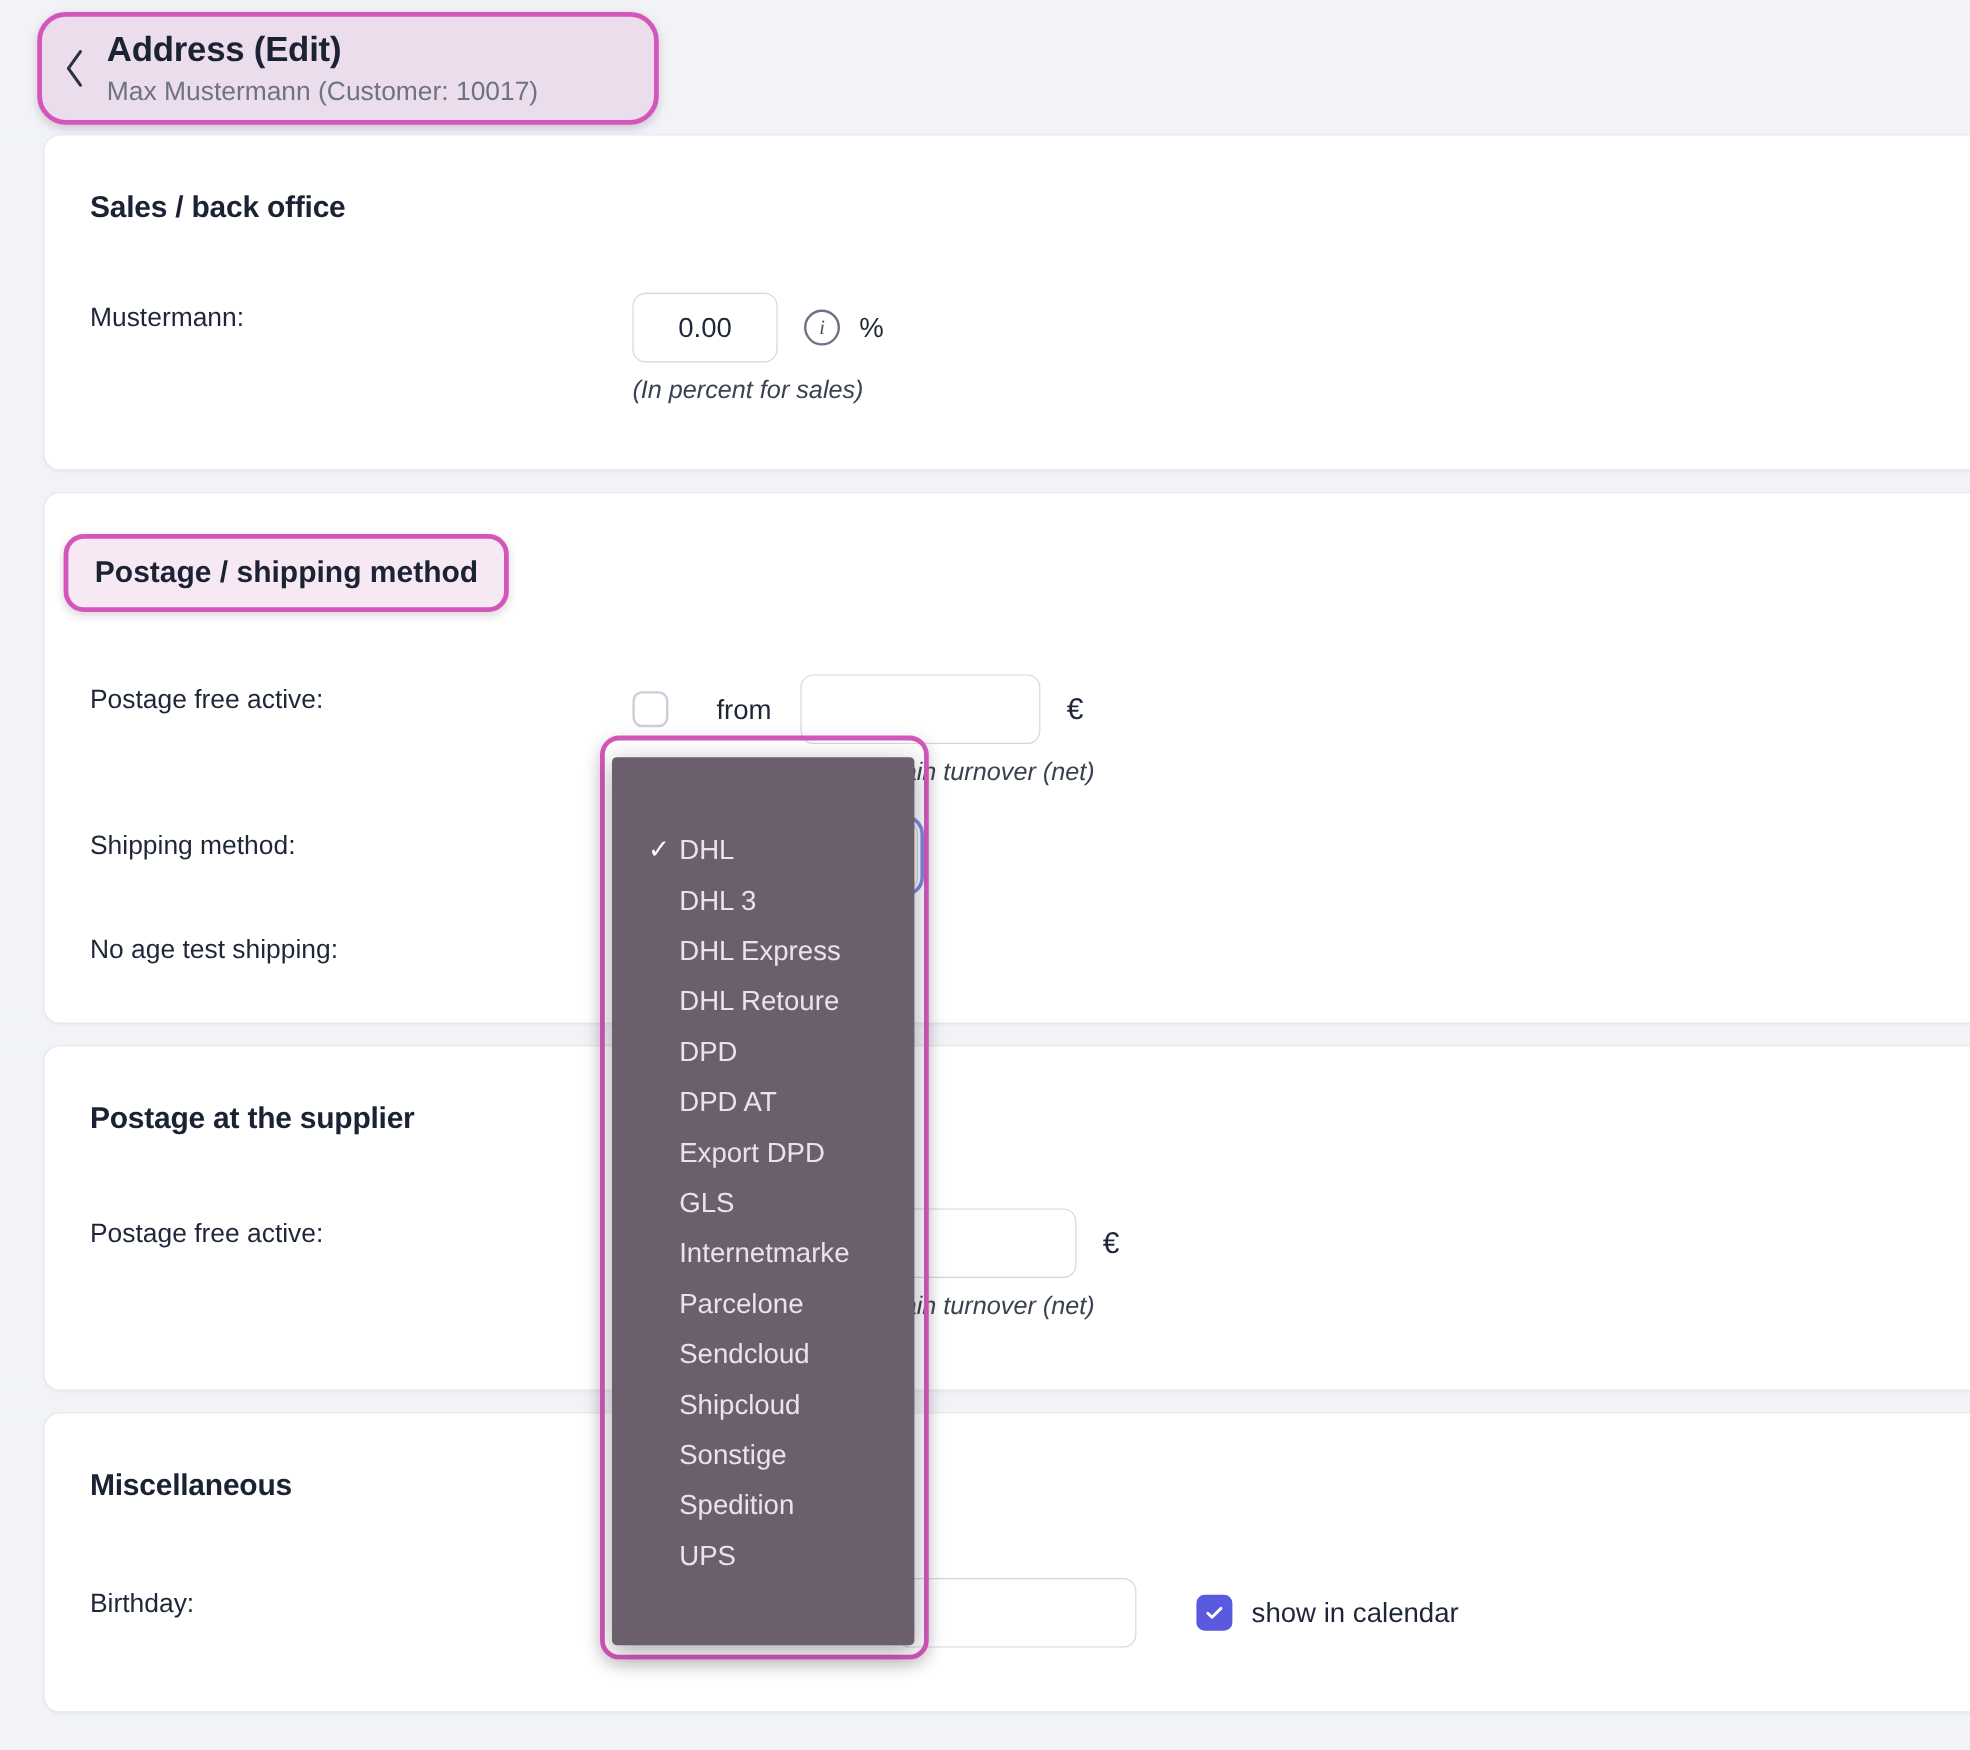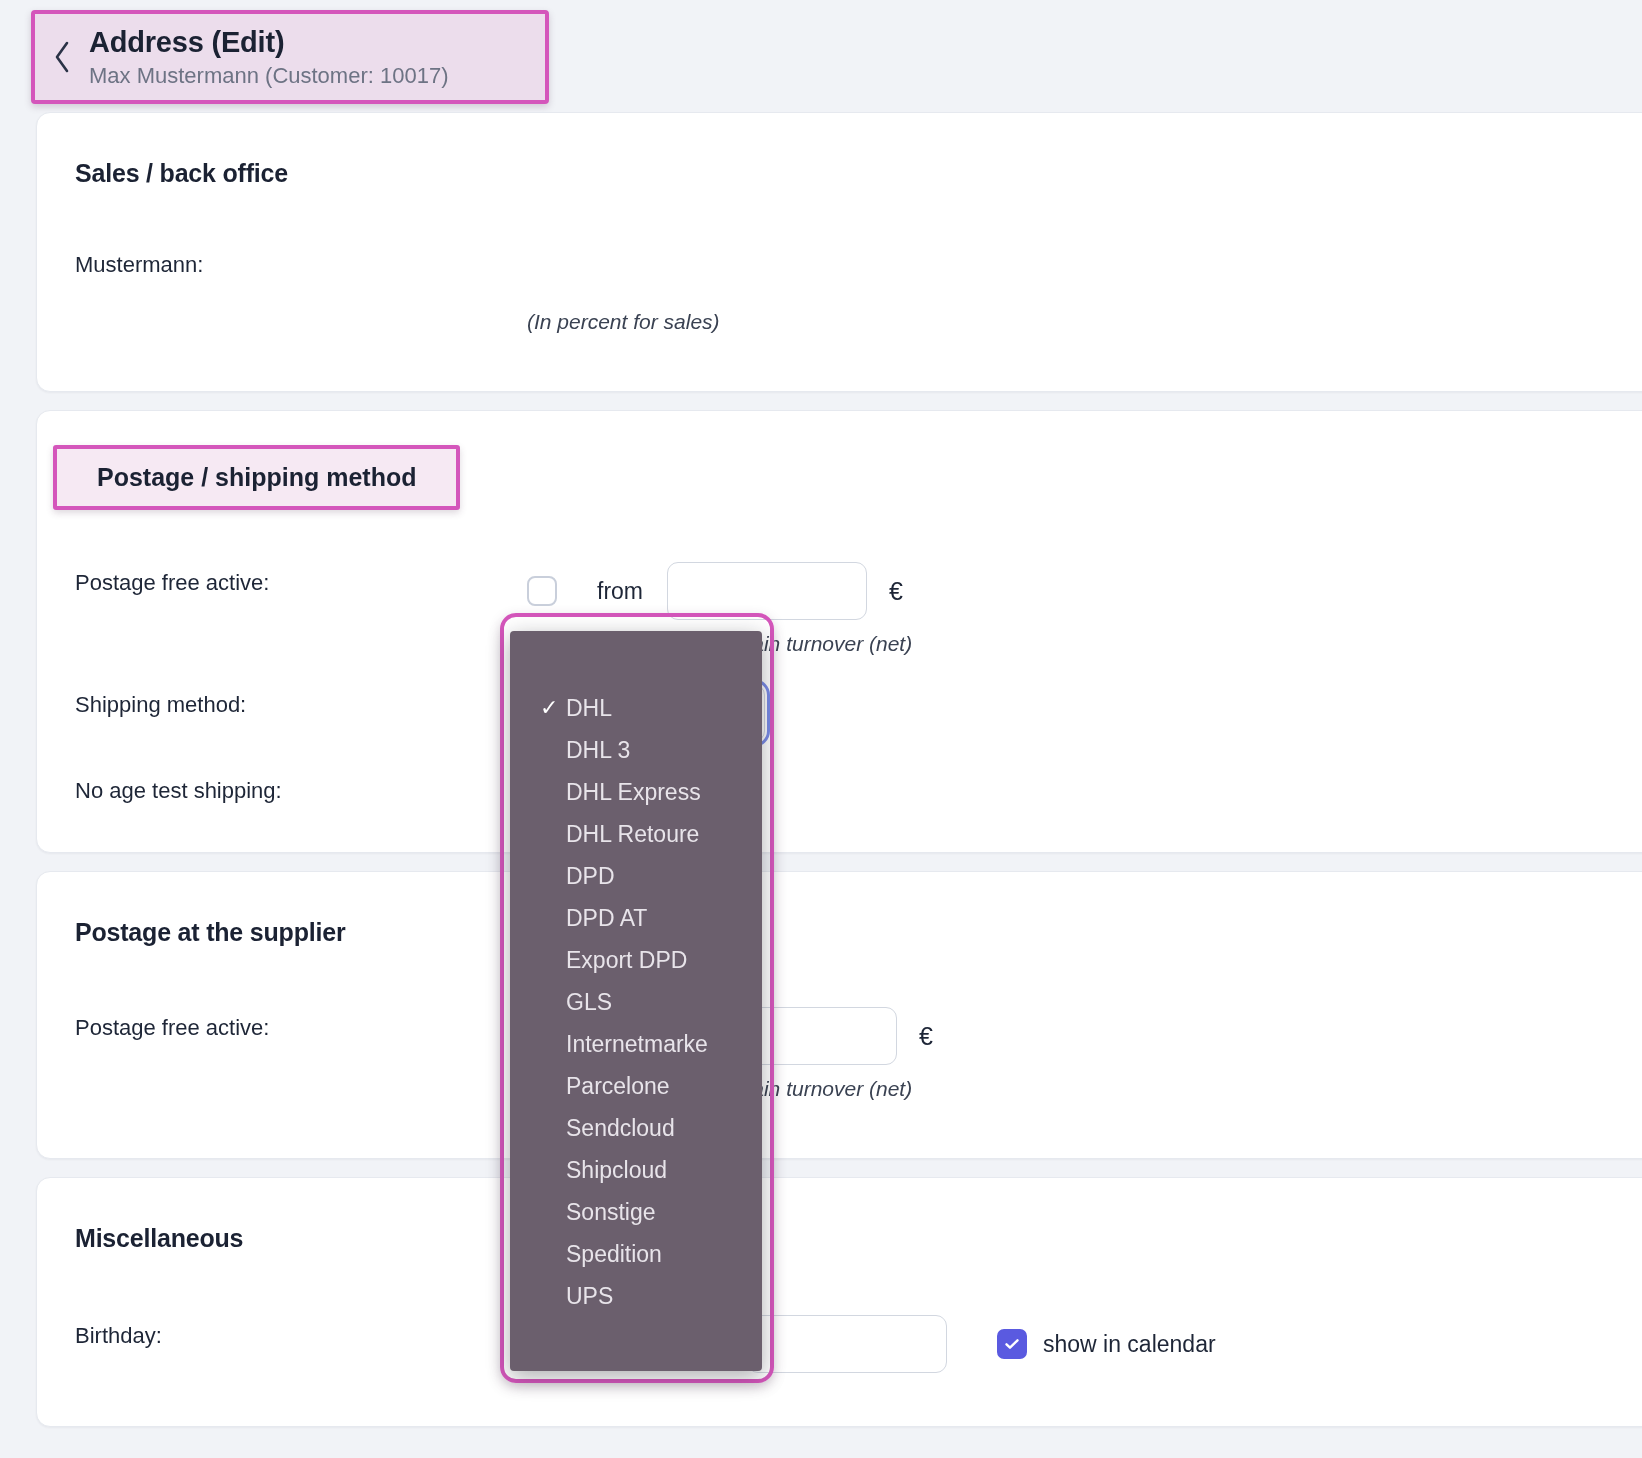--- a/index.html
+++ b/index.html
@@ -21,21 +21,21 @@
     position: relative;
   }
   .header-pill {
     position: absolute;
     left: 31px;
     top: 10px;
     width: 518px;
     height: 94px;
     background: #ecddec;
     border: 4px solid #d456bb;
-    border-radius: 4px;
+    border-radius: 24px;
     display: flex;
     align-items: center;
     box-shadow: 0 3px 7px rgba(90,60,90,0.22);
   }
   .back-chevron {
     width: 54px;
     display: flex;
     align-items: center;
     justify-content: center;
     flex: none;
@@ -70,22 +70,22 @@
     font-size: 25px;
     font-weight: bold;
     color: #1b2233;
     padding: 46px 0 0 38px;
     letter-spacing: -0.2px;
   }
   .card-title-highlight {
     display: inline-block;
     background: #f6e9f3;
     border: 4px solid #d456bb;
-    border-radius: 3px;
-    padding: 14px 40px;
+    border-radius: 17px;
+    padding: 14px 22px;
     margin: 34px 0 0 16px;
     font-size: 25px;
     font-weight: bold;
     color: #1b2233;
     box-shadow: 0 3px 7px rgba(90,60,90,0.2);
   }
 
   .row {
     display: flex;
     align-items: flex-start;
@@ -220,20 +220,25 @@
       <div class="header-title">Address (Edit)</div>
       <div class="header-sub">Max Mustermann (Customer: 10017)</div>
     </div>
   </div>
 </div>
 
 <div class="card" style="height:280px;">
   <div class="card-title">Sales / back office</div>
   <div class="row" style="margin-top:56px;">
     <div class="row-label">Mustermann:</div>
+    <div class="row-ctrl">
+      <div class="txtbox txt-commission">0.00</div>
+      <div class="info-icon">i</div>
+      <div class="pct">%</div>
+    </div>
   </div>
   <div class="hint">(In percent for sales)</div>
 </div>
 
 <div class="gap"></div>
 
 <div class="card" style="height:443px;">
   <div class="card-title-highlight">Postage / shipping method</div>
 
   <div class="row" style="margin-top:52px;">

